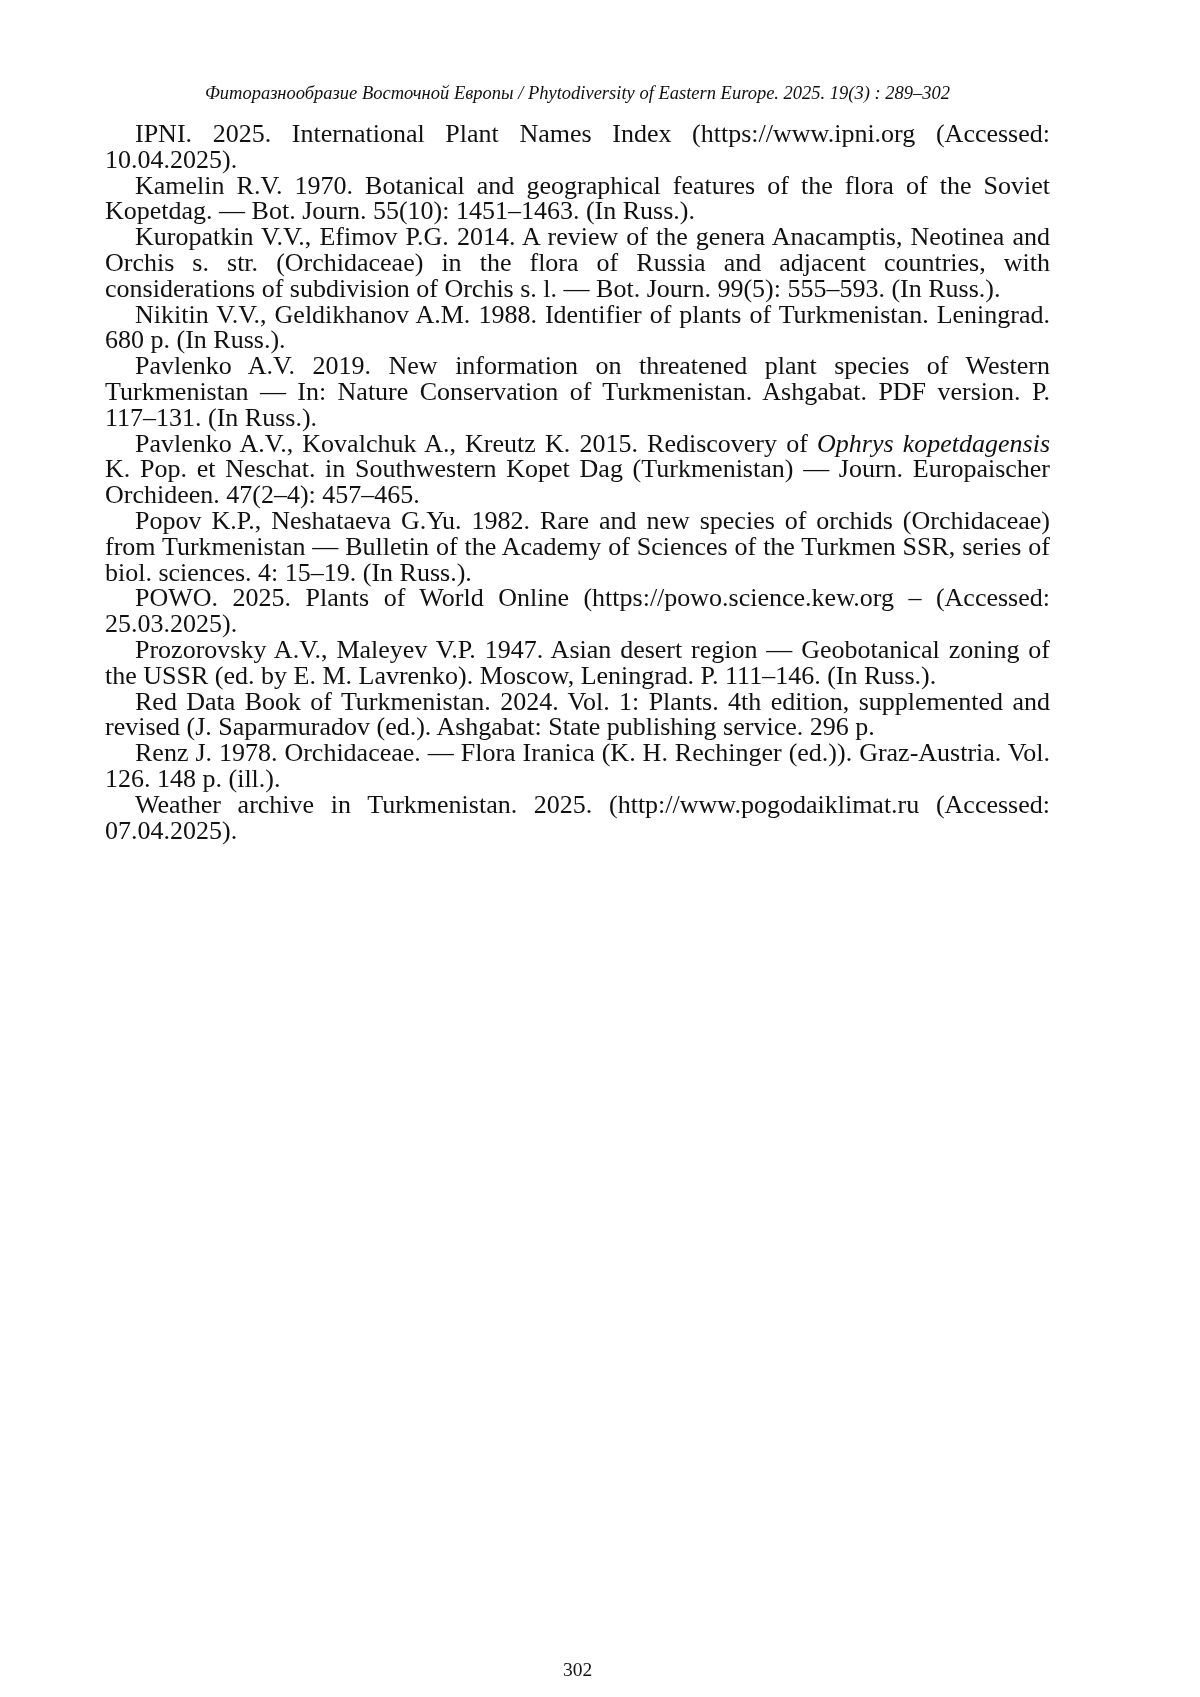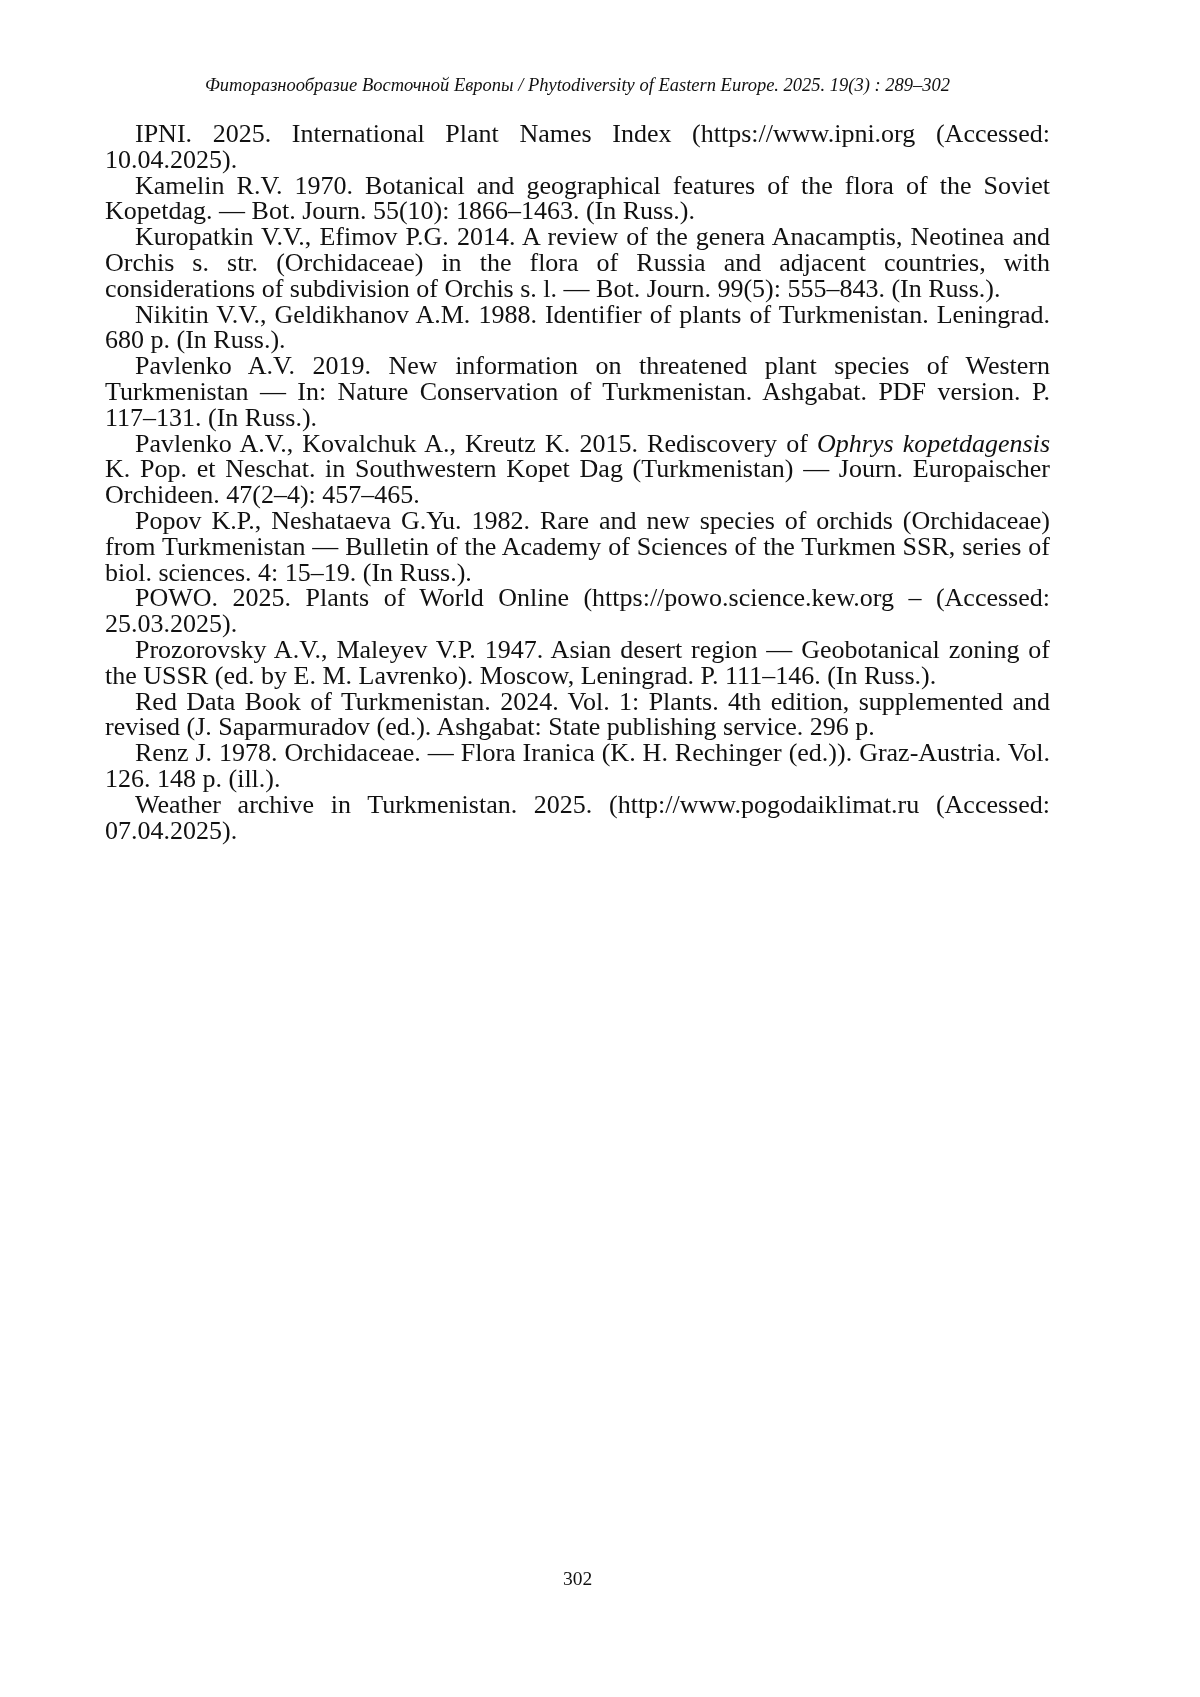--- a/index.html
+++ b/index.html
@@ -11,21 +11,21 @@
     position: relative;
     width: 1200px;
     height: 1697px;
     background: #ffffff;
     font-family: "Liberation Serif", "DejaVu Serif", serif;
     color: #111111;
     overflow: hidden;
   }
   .running-head {
     position: absolute;
-    top: 72px;
+    top: 80px;
     left: 105px;
     width: 945px;
     text-align: center;
     font-style: italic;
     font-size: 18.5px;
     line-height: 26px;
     white-space: nowrap;
   }
   .refs {
     position: absolute;
@@ -38,39 +38,39 @@
   }
   .refs p.ref {
     margin: 0;
     padding: 0;
     text-indent: 30px;
   }
   .refs p.ref i {
   }
   .page-number {
     position: absolute;
-    top: 1566px;
+    top: 1657px;
     left: 105px;
     width: 945px;
     text-align: center;
     font-size: 19.5px;
     line-height: 26px;
   }
 </style>
 </head>
 <body>
 
 <div class="sheet">
 
   <div class="running-head">Фиторазнообразие Восточной Европы / Phytodiversity of Eastern Europe. 2025. 19(3) : 289–302</div>
 
   <div class="refs">
       <p class="ref">IPNI. 2025. International Plant Names Index (https://www.ipni.org (Accessed: 10.04.2025).</p>
-      <p class="ref">Kamelin R.V. 1970. Botanical and geographical features of the flora of the Soviet Kopetdag. — Bot. Journ. 55(10): 1866–1463. (In Russ.).</p>
-      <p class="ref">Kuropatkin V.V., Efimov P.G. 2014. A review of the genera Anacamptis, Neotinea and Orchis s. str. (Orchidaceae) in the flora of Russia and adjacent countries, with considerations of subdivision of Orchis s. l. — Bot. Journ. 99(5): 555–843. (In Russ.).</p>
+      <p class="ref">Kamelin R.V. 1970. Botanical and geographical features of the flora of the Soviet Kopetdag. — Bot. Journ. 55(10): 1451–1463. (In Russ.).</p>
+      <p class="ref">Kuropatkin V.V., Efimov P.G. 2014. A review of the genera Anacamptis, Neotinea and Orchis s. str. (Orchidaceae) in the flora of Russia and adjacent countries, with considerations of subdivision of Orchis s. l. — Bot. Journ. 99(5): 555–593. (In Russ.).</p>
       <p class="ref">Nikitin V.V., Geldikhanov A.M. 1988. Identifier of plants of Turkmenistan. Leningrad. 680 p. (In Russ.).</p>
       <p class="ref">Pavlenko A.V. 2019. New information on threatened plant species of Western Turkmenistan — In: Nature Conservation of Turkmenistan. Ashgabat. PDF version. P. 117–131. (In Russ.).</p>
       <p class="ref">Pavlenko A.V., Kovalchuk A., Kreutz K. 2015. Rediscovery of <i>Ophrys kopetdagensis</i> K. Pop. et Neschat. in Southwestern Kopet Dag (Turkmenistan) — Journ. Europaischer Orchideen. 47(2–4): 457–465.</p>
       <p class="ref">Popov K.P., Neshataeva G.Yu. 1982. Rare and new species of orchids (Orchidaceae) from Turkmenistan — Bulletin of the Academy of Sciences of the Turkmen SSR, series of biol. sciences. 4: 15–19. (In Russ.).</p>
       <p class="ref">POWO. 2025. Plants of World Online (https://powo.science.kew.org – (Accessed: 25.03.2025).</p>
       <p class="ref">Prozorovsky A.V., Maleyev V.P. 1947. Asian desert region — Geobotanical zoning of the USSR (ed. by E. M. Lavrenko). Moscow, Leningrad. P. 111–146. (In Russ.).</p>
       <p class="ref">Red Data Book of Turkmenistan. 2024. Vol. 1: Plants. 4th edition, supplemented and revised (J. Saparmuradov (ed.). Ashgabat: State publishing service. 296 p.</p>
       <p class="ref">Renz J. 1978. Orchidaceae. — Flora Iranica (K. H. Rechinger (ed.)). Graz-Austria. Vol. 126. 148 p. (ill.).</p>
       <p class="ref">Weather archive in Turkmenistan. 2025. (http://www.pogodaiklimat.ru (Accessed: 07.04.2025).</p>
     </div>

